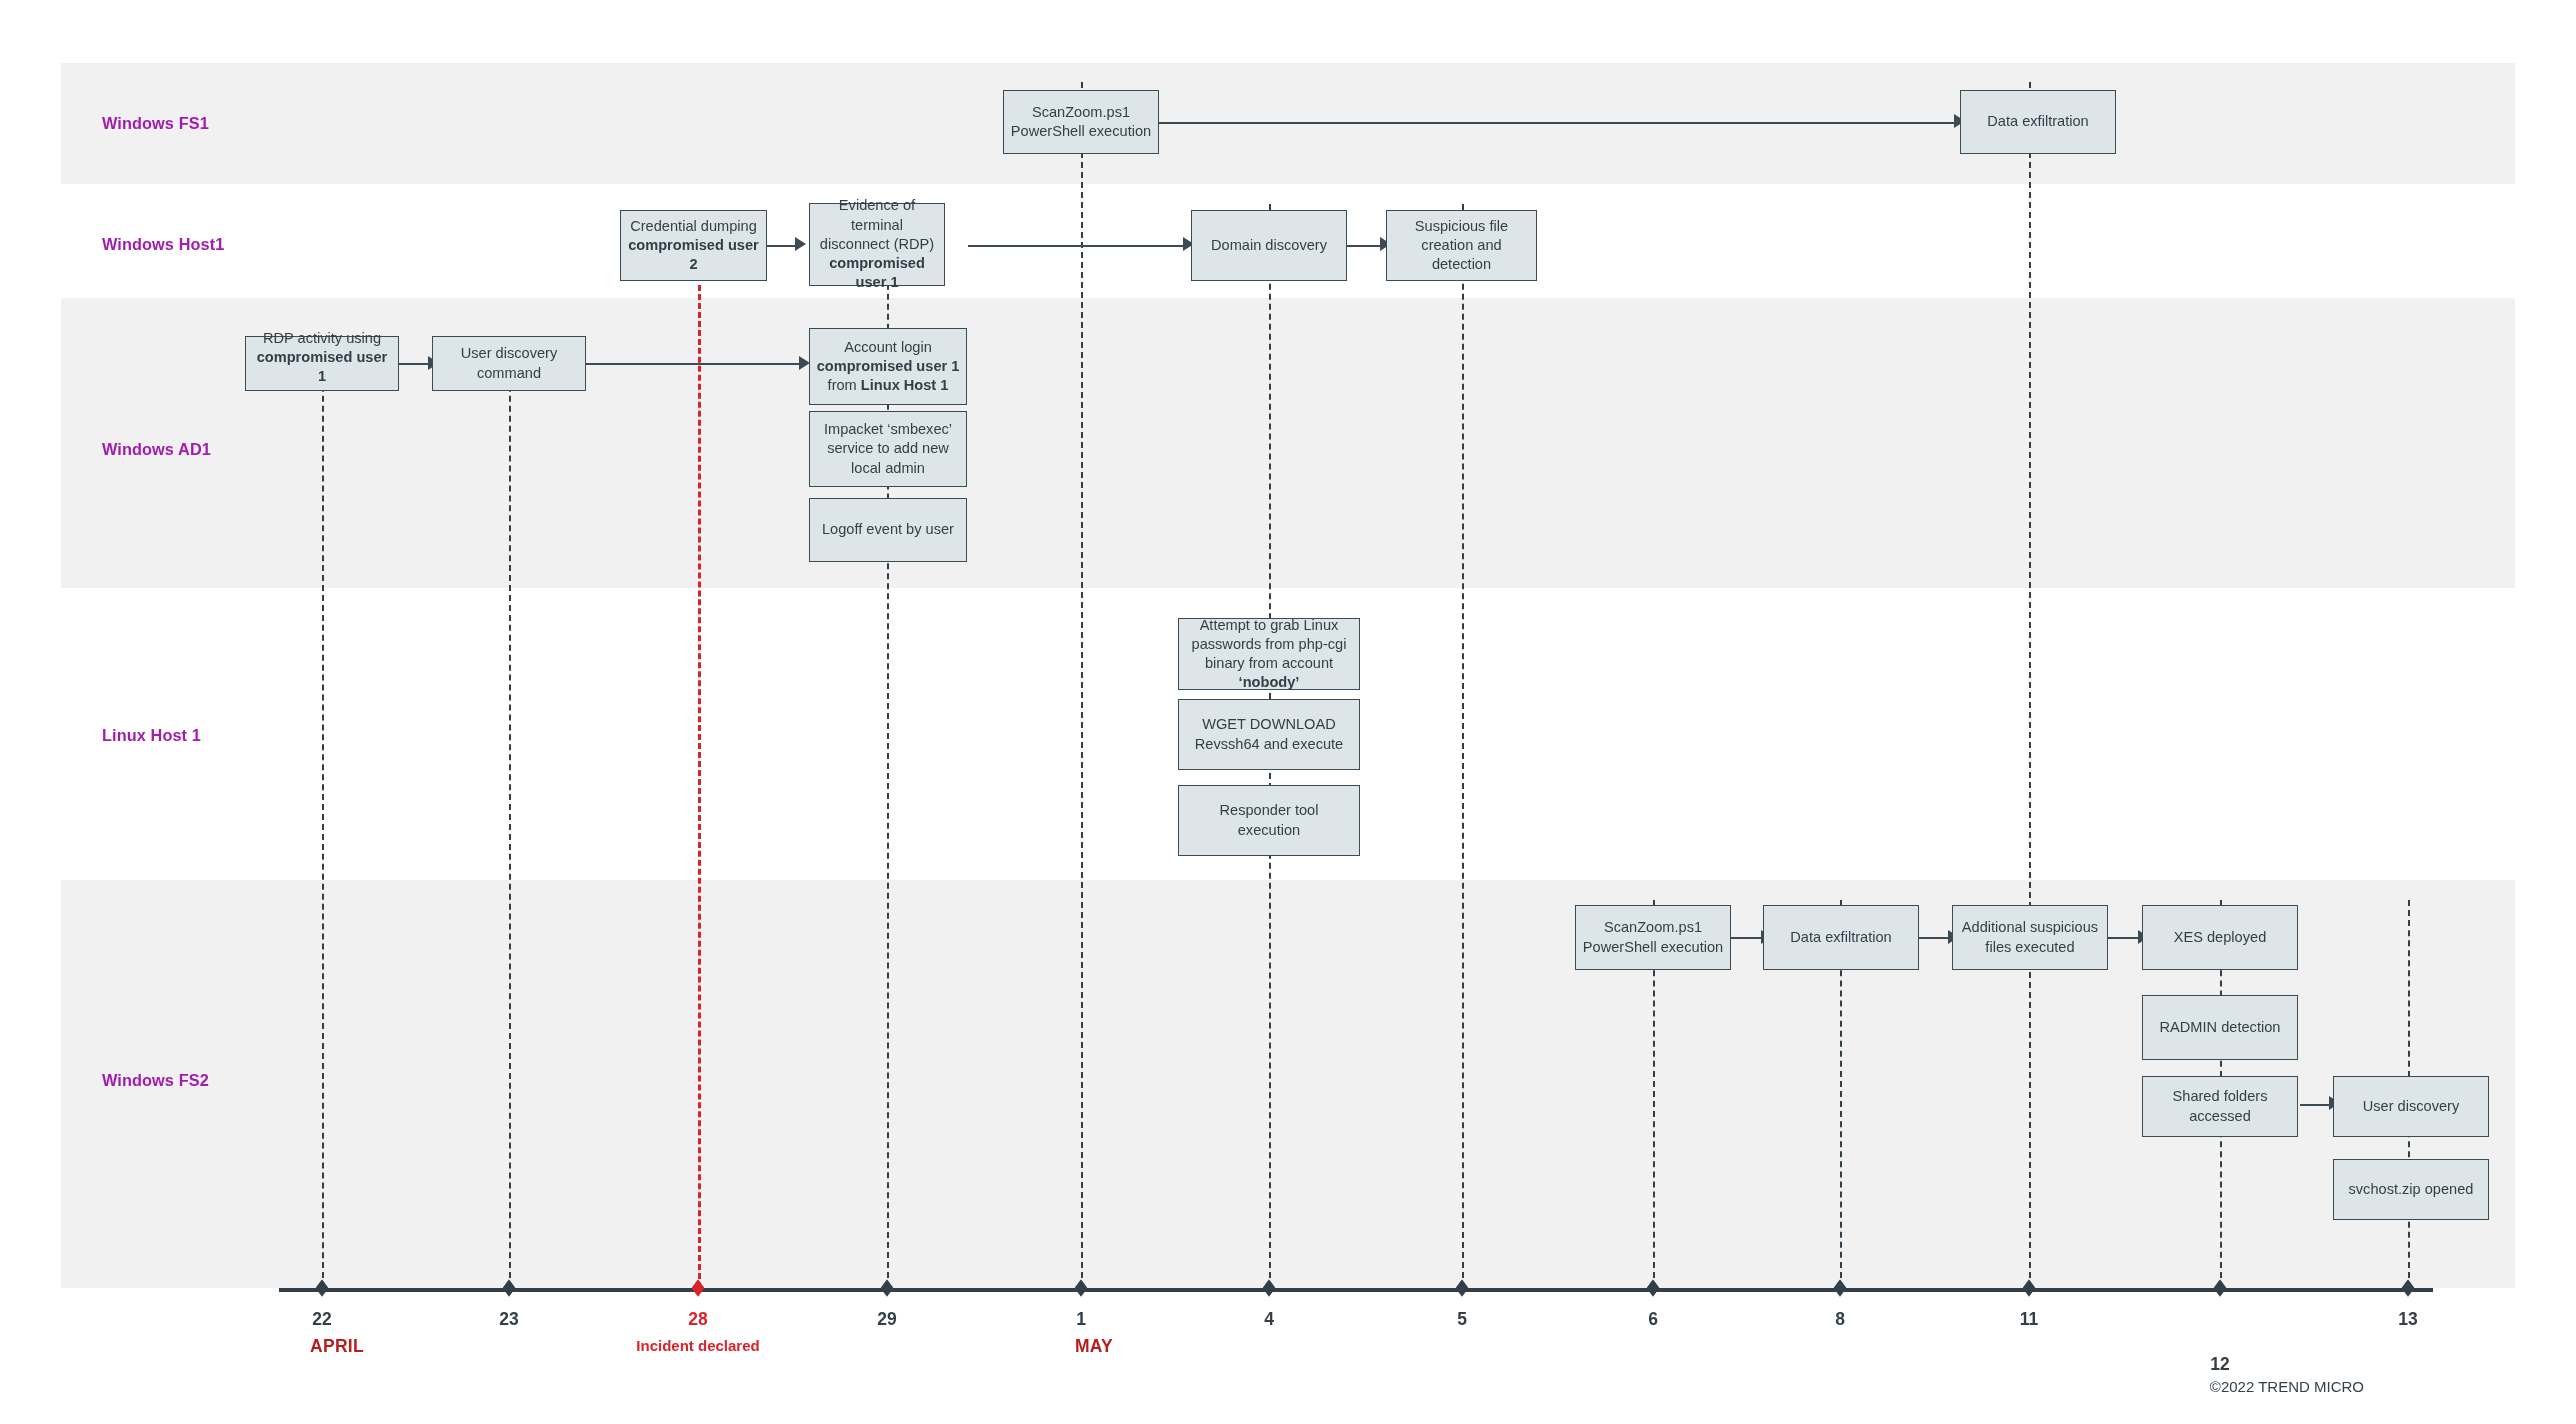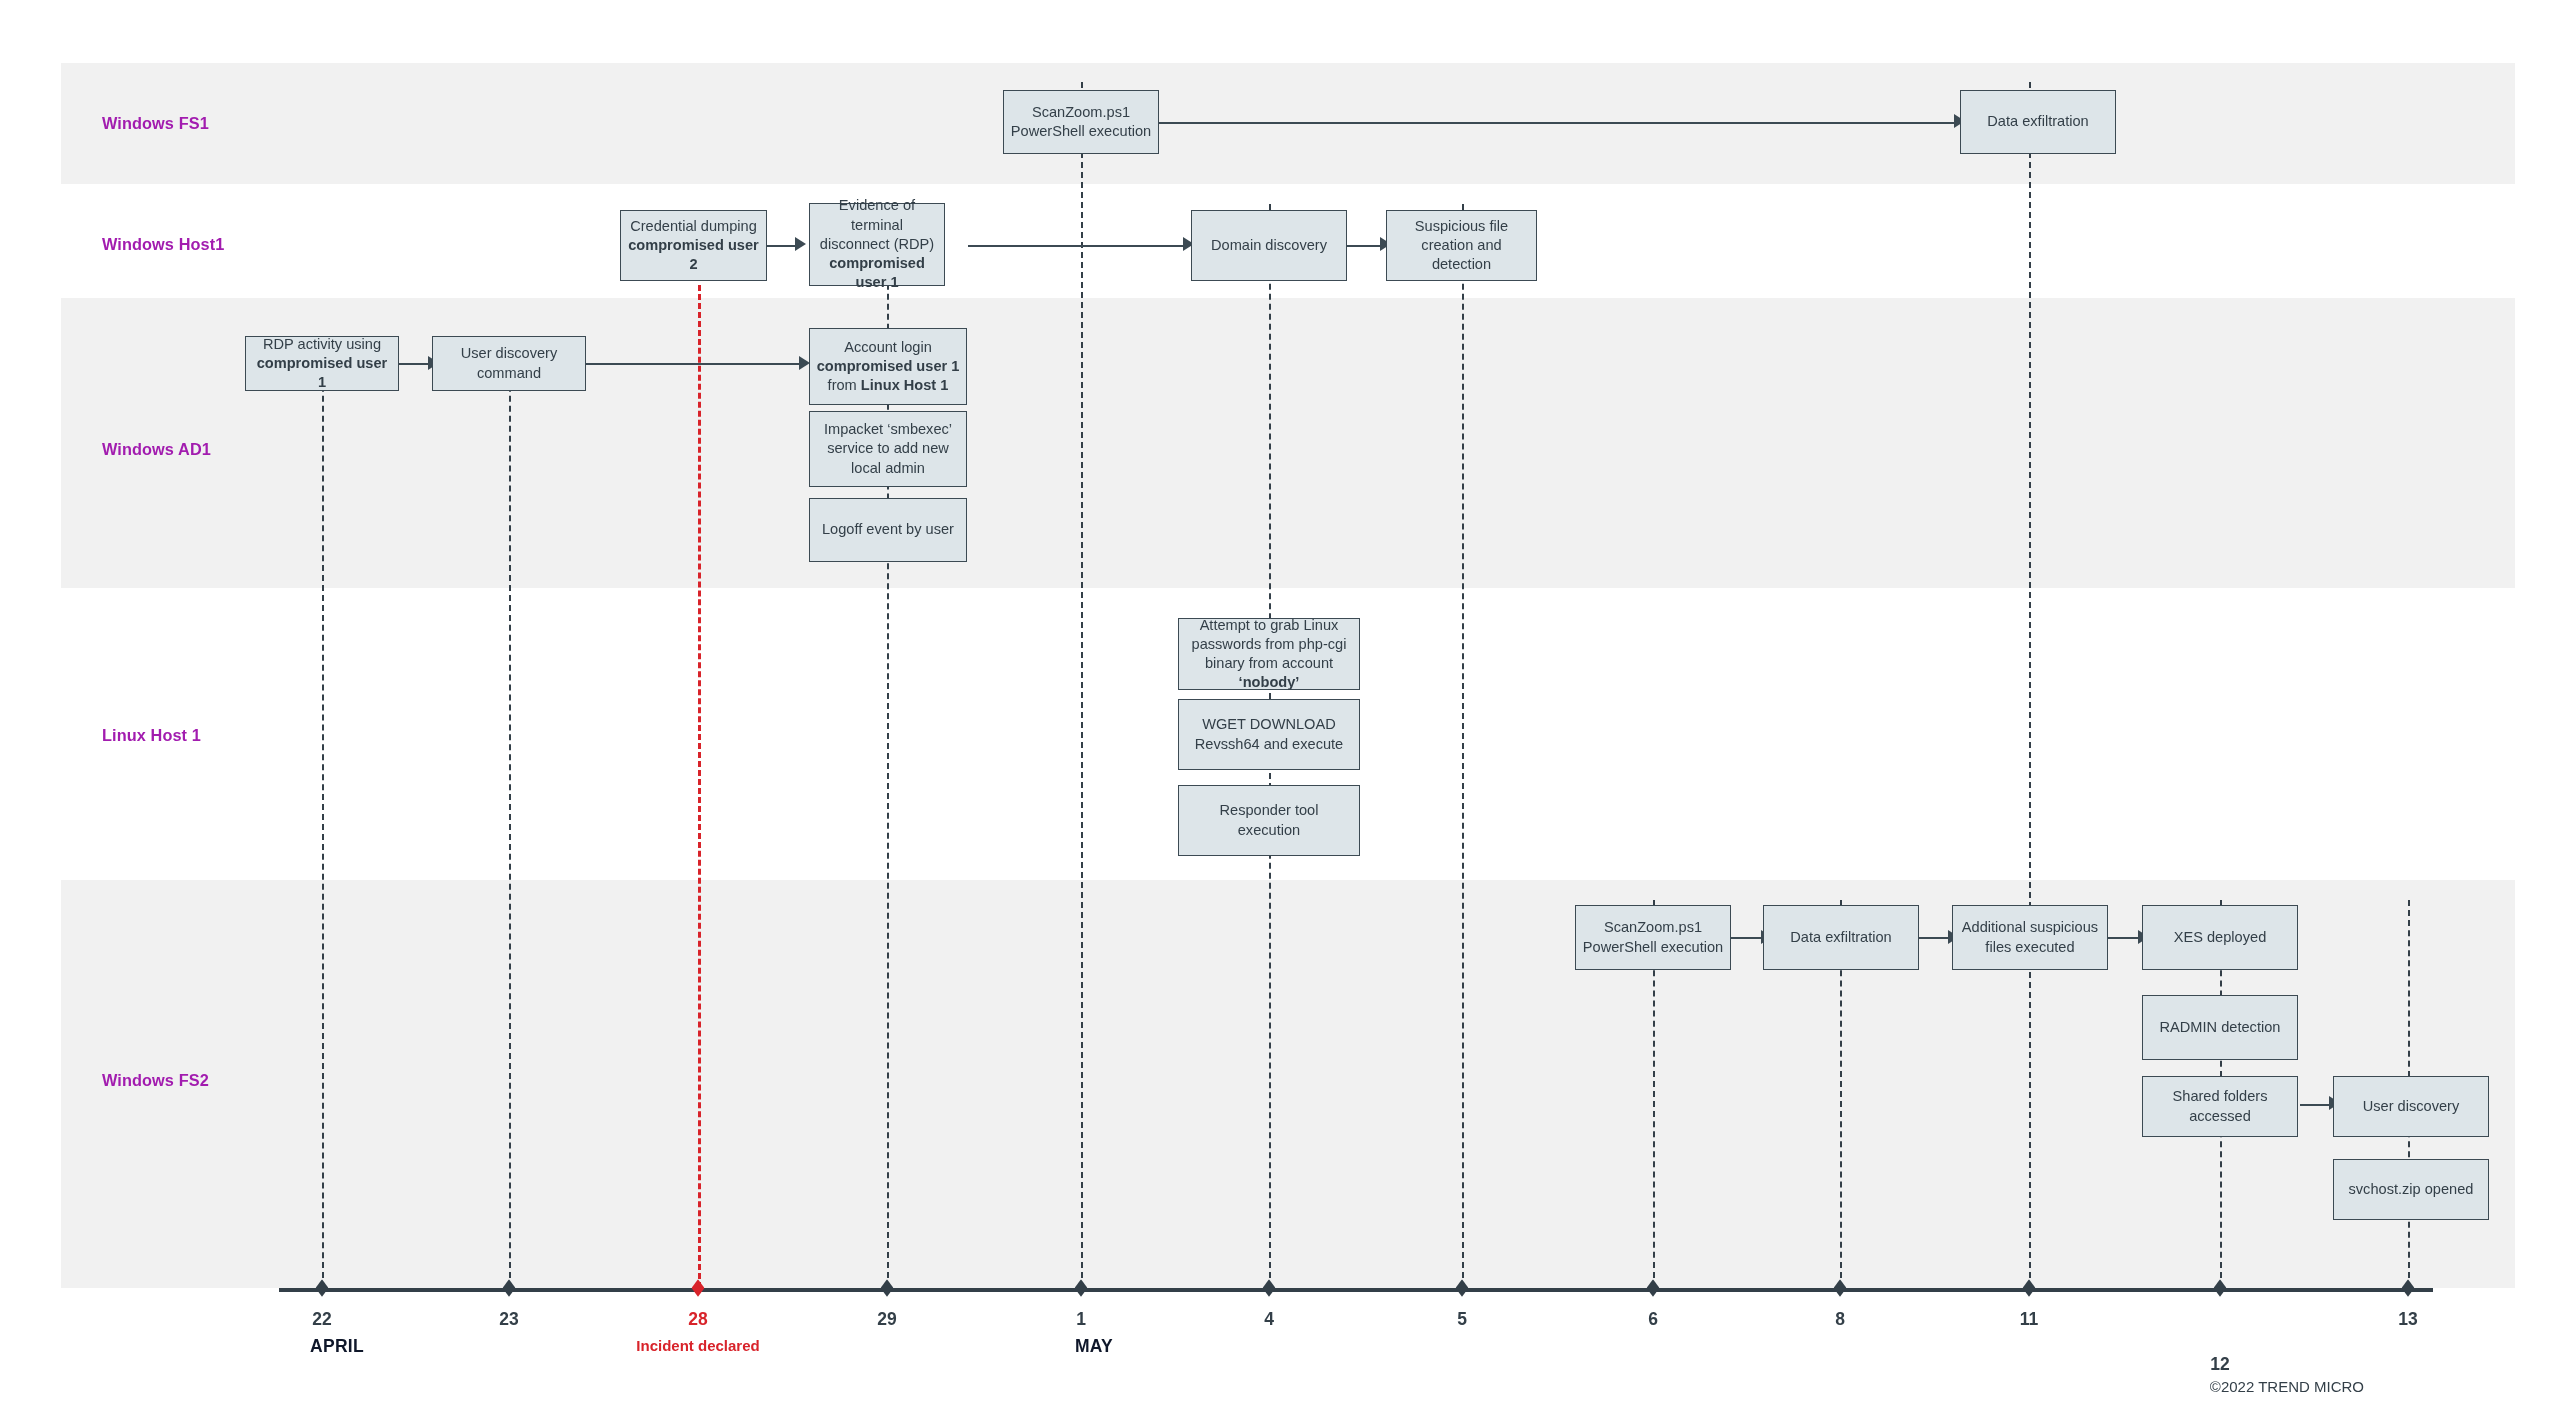--- a/index.html
+++ b/index.html
@@ -33,21 +33,21 @@
 
   
   .axis{position:absolute;height:0;border-top:4.1px solid #333f48;}
   .tick{position:absolute;width:13px;height:17.5px;background:#333f48;
         transform:translate(-50%,-50%);
         clip-path:polygon(50% 0,100% 50%,50% 100%,0 50%);}
   .tick.red{background:#d8232a;}
   .tick-num{position:absolute;font-weight:bold;font-size:17.5px;color:#333f48;
             transform:translateX(-50%);white-space:nowrap;}
   .tick-num.red{color:#d8232a;}
-  .month{position:absolute;font-weight:bold;font-size:17.5px;color:#0f172a;
+  .month{position:absolute;font-weight:bold;font-size:17.5px;color:#b91c1c;
          transform:translateX(-50%);white-space:nowrap;letter-spacing:0.3px;}
   .incident-note{position:absolute;font-weight:bold;font-size:15px;color:#d8232a;
                  transform:translateX(-50%);white-space:nowrap;}
   .copyright{position:absolute;font-size:15px;color:#333f48;white-space:nowrap;}
 </style>
 </head>
 <body>
 
 <div id="stage">
 
@@ -123,21 +123,21 @@
       <span>detection</span>
     </span>
   </div>
 
   <div class="hline" style="left:399px;top:363px;width:31px;"></div>
   <div class="arrow" style="left:428px;top:356px;"></div>
 
   <div class="hline" style="left:586px;top:363px;width:218px;"></div>
   <div class="arrow" style="left:799px;top:356px;"></div>
 
-  <div class="evt" style="left:245px;top:336px;width:154px;height:55px;">
+  <div class="evt" style="left:245px;top:336px;width:154px;height:55px;align-items:flex-end;">
     <span>
       <span>RDP activity using</span>
       <b>compromised user 1</b>
     </span>
   </div>
   <div class="evt" style="left:432px;top:336px;width:154px;height:55px;">
     <span>
       <span>User discovery</span>
       <span>command</span>
     </span>

